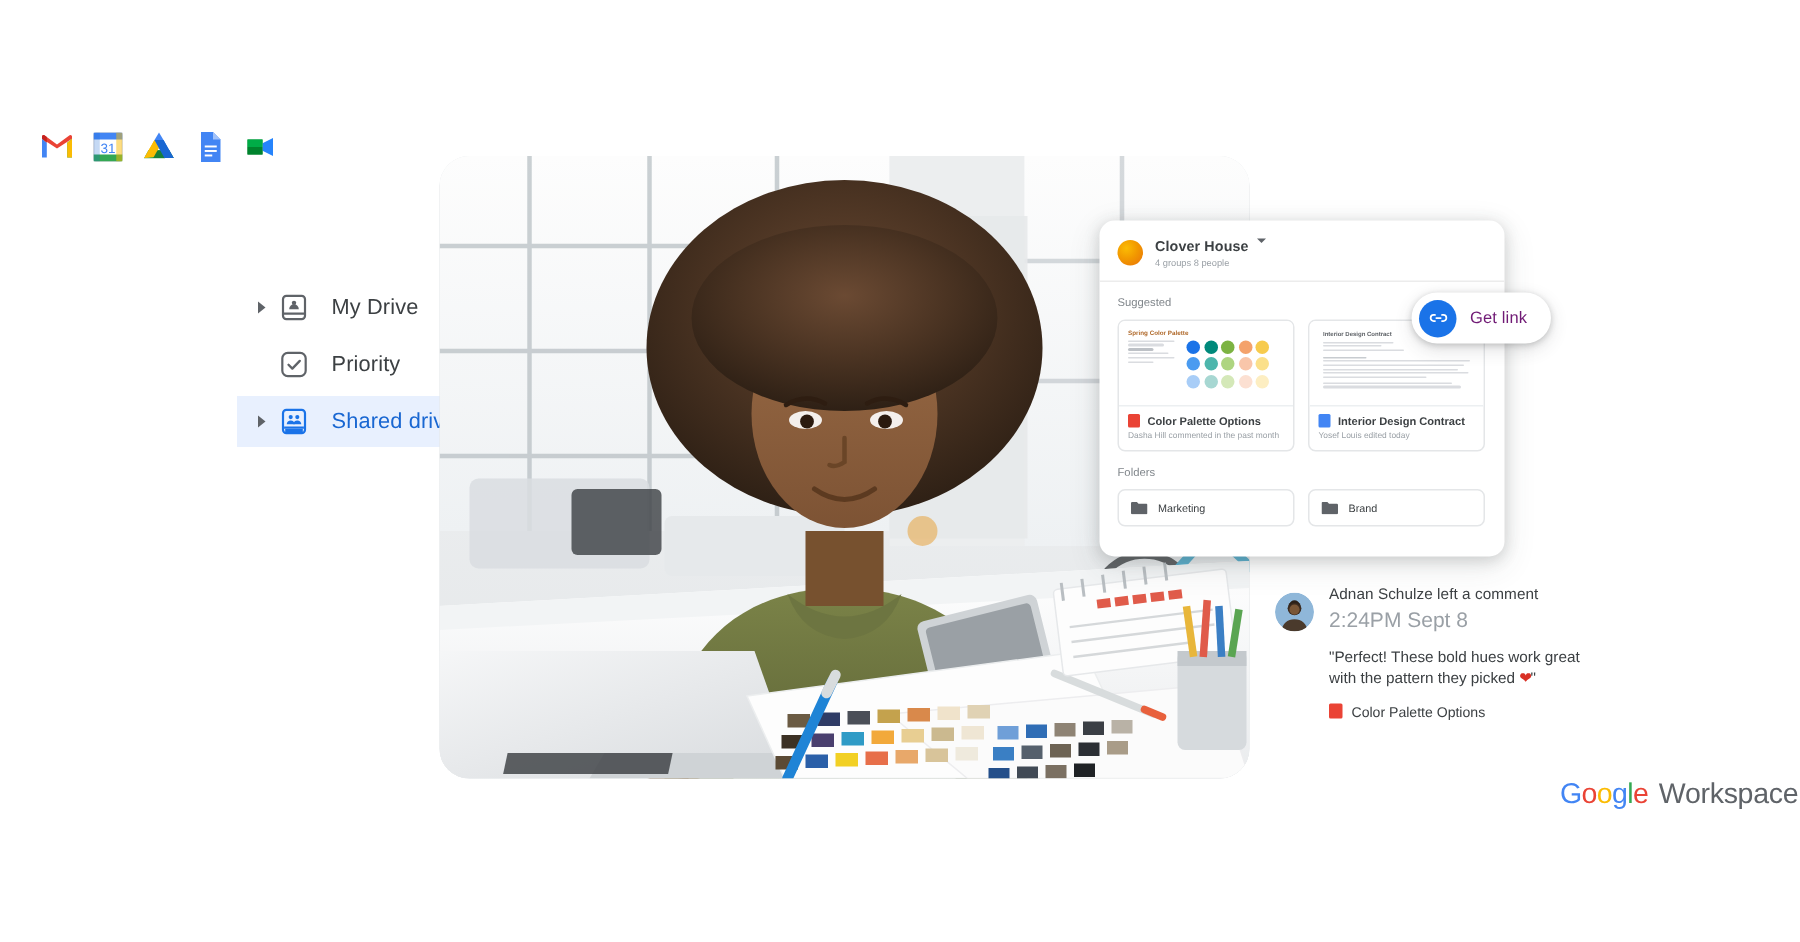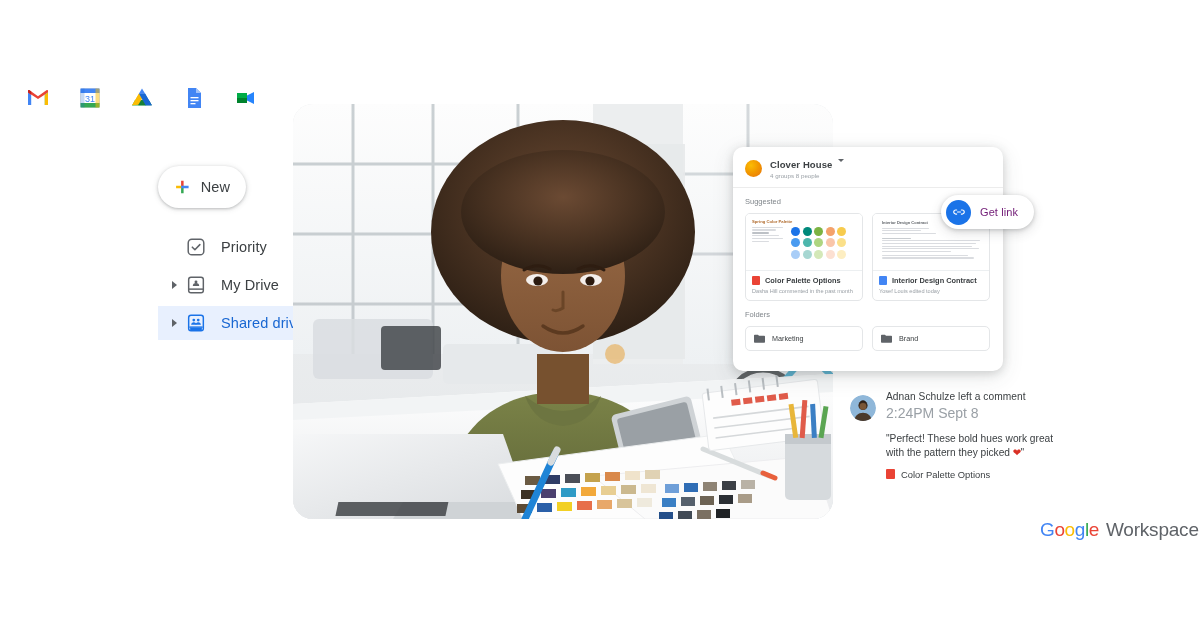--- a/index.html
+++ b/index.html
@@ -5,21 +5,21 @@
   * { box-sizing: border-box; margin: 0; padding: 0; }
   html, body {
     width: 1200px; height: 628px;
     background: #ffffff;
     font-family: "Liberation Sans", sans-serif;
     overflow: hidden;
   }
   .stage { position: relative; width: 1200px; height: 628px; background: #fff; }
 
   
-  .app-strip { position: absolute; left: 26px; top: 86px; display: flex; gap: 28px; align-items: center; }
+  .app-strip { position: absolute; left: 26px; top: 86px; display: flex; gap: 10px; align-items: center; }
   .app-ico { width: 24px; height: 24px; display: block; }
 
   
   .sidebar { position: absolute; left: 158px; top: 166px; width: 215px; }
   .new-btn {
     display: flex; align-items: center; gap: 10px;
     width: 88px; height: 42px; padding: 0 16px;
     background: #fff; border-radius: 24px;
     box-shadow: 0 1px 3px rgba(60,64,67,.28), 0 1px 6px rgba(60,64,67,.14);
   }
@@ -179,51 +179,41 @@
       <path fill="#2684fc" d="M13 9.5 20 6v12l-7-3.5z"></path>
       <path fill="#00ac47" d="M3 7h10v5H3z"></path>
       <path fill="#ffba00" d="M3 12h4v5H3z" opacity="0"></path>
       <path fill="#00832d" d="M13 12v5H3v-5z"></path>
       <path fill="#ea4335" d="M3 7h6v3H3z" opacity="0"></path>
       <path fill="#fff" d="M13 9.5 20 6v2.2l-7 3.3z" opacity="0"></path>
     </svg>
   </div>
 
   <div class="sidebar">
-    <div class="new-btn">
-      <svg width="22" height="22" viewBox="0 0 24 24">
-        <rect x="10.2" y="3" width="3.6" height="8" fill="#ea4335"></rect>
-        <rect x="10.2" y="13" width="3.6" height="8" fill="#34a853"></rect>
-        <rect x="3" y="10.2" width="8" height="3.6" fill="#fbbc04"></rect>
-        <rect x="13" y="10.2" width="8" height="3.6" fill="#4285f4"></rect>
-        <rect x="10.2" y="10.2" width="3.6" height="3.6" fill="#4285f4"></rect>
-      </svg>
-      <span class="new-label">New</span>
-    </div>
 
     <div class="nav">
-
-      <div class="nav-row">
-        <span class="caret blank"></span>
-        <svg class="nav-ico" viewBox="0 0 24 24">
-          <rect x="3.5" y="3.5" width="17" height="17" rx="4" fill="none" stroke="#5f6368" stroke-width="1.6"></rect>
-          <path d="M8 12.2l2.8 2.8L16.2 9.4" fill="none" stroke="#5f6368" stroke-width="1.7" stroke-linecap="round" stroke-linejoin="round"></path>
-        </svg>
-        <span class="nav-label">Priority</span>
-      </div>
 
       <div class="nav-row">
         <span class="caret"></span>
         <svg class="nav-ico" viewBox="0 0 24 24">
           <rect x="4" y="3.5" width="16" height="17" rx="2.5" fill="none" stroke="#5f6368" stroke-width="1.6"></rect>
           <path d="M4 16.5h16" stroke="#5f6368" stroke-width="1.6"></path>
           <path d="M8.5 13.2a3.5 3.5 0 0 1 7 0z" fill="#5f6368"></path>
           <circle cx="12" cy="8.6" r="1.6" fill="#5f6368"></circle>
         </svg>
         <span class="nav-label">My Drive</span>
+      </div>
+
+      <div class="nav-row">
+        <span class="caret blank"></span>
+        <svg class="nav-ico" viewBox="0 0 24 24">
+          <rect x="3.5" y="3.5" width="17" height="17" rx="4" fill="none" stroke="#5f6368" stroke-width="1.6"></rect>
+          <path d="M8 12.2l2.8 2.8L16.2 9.4" fill="none" stroke="#5f6368" stroke-width="1.7" stroke-linecap="round" stroke-linejoin="round"></path>
+        </svg>
+        <span class="nav-label">Priority</span>
       </div>
 
       <div class="nav-row active">
         <span class="caret"></span>
         <svg class="nav-ico" viewBox="0 0 24 24">
           <rect x="4" y="3.5" width="16" height="17" rx="2.5" fill="none" stroke="#1a73e8" stroke-width="1.6"></rect>
           <path d="M4.8 16.5h14.4" stroke="#1a73e8" stroke-width="1.6"></path>
           <rect x="5.6" y="17.4" width="12.8" height="2.4" fill="#1a73e8"></rect>
           <circle cx="9.6" cy="8.8" r="1.5" fill="#1a73e8"></circle>
           <circle cx="14.4" cy="8.8" r="1.5" fill="#1a73e8"></circle>

